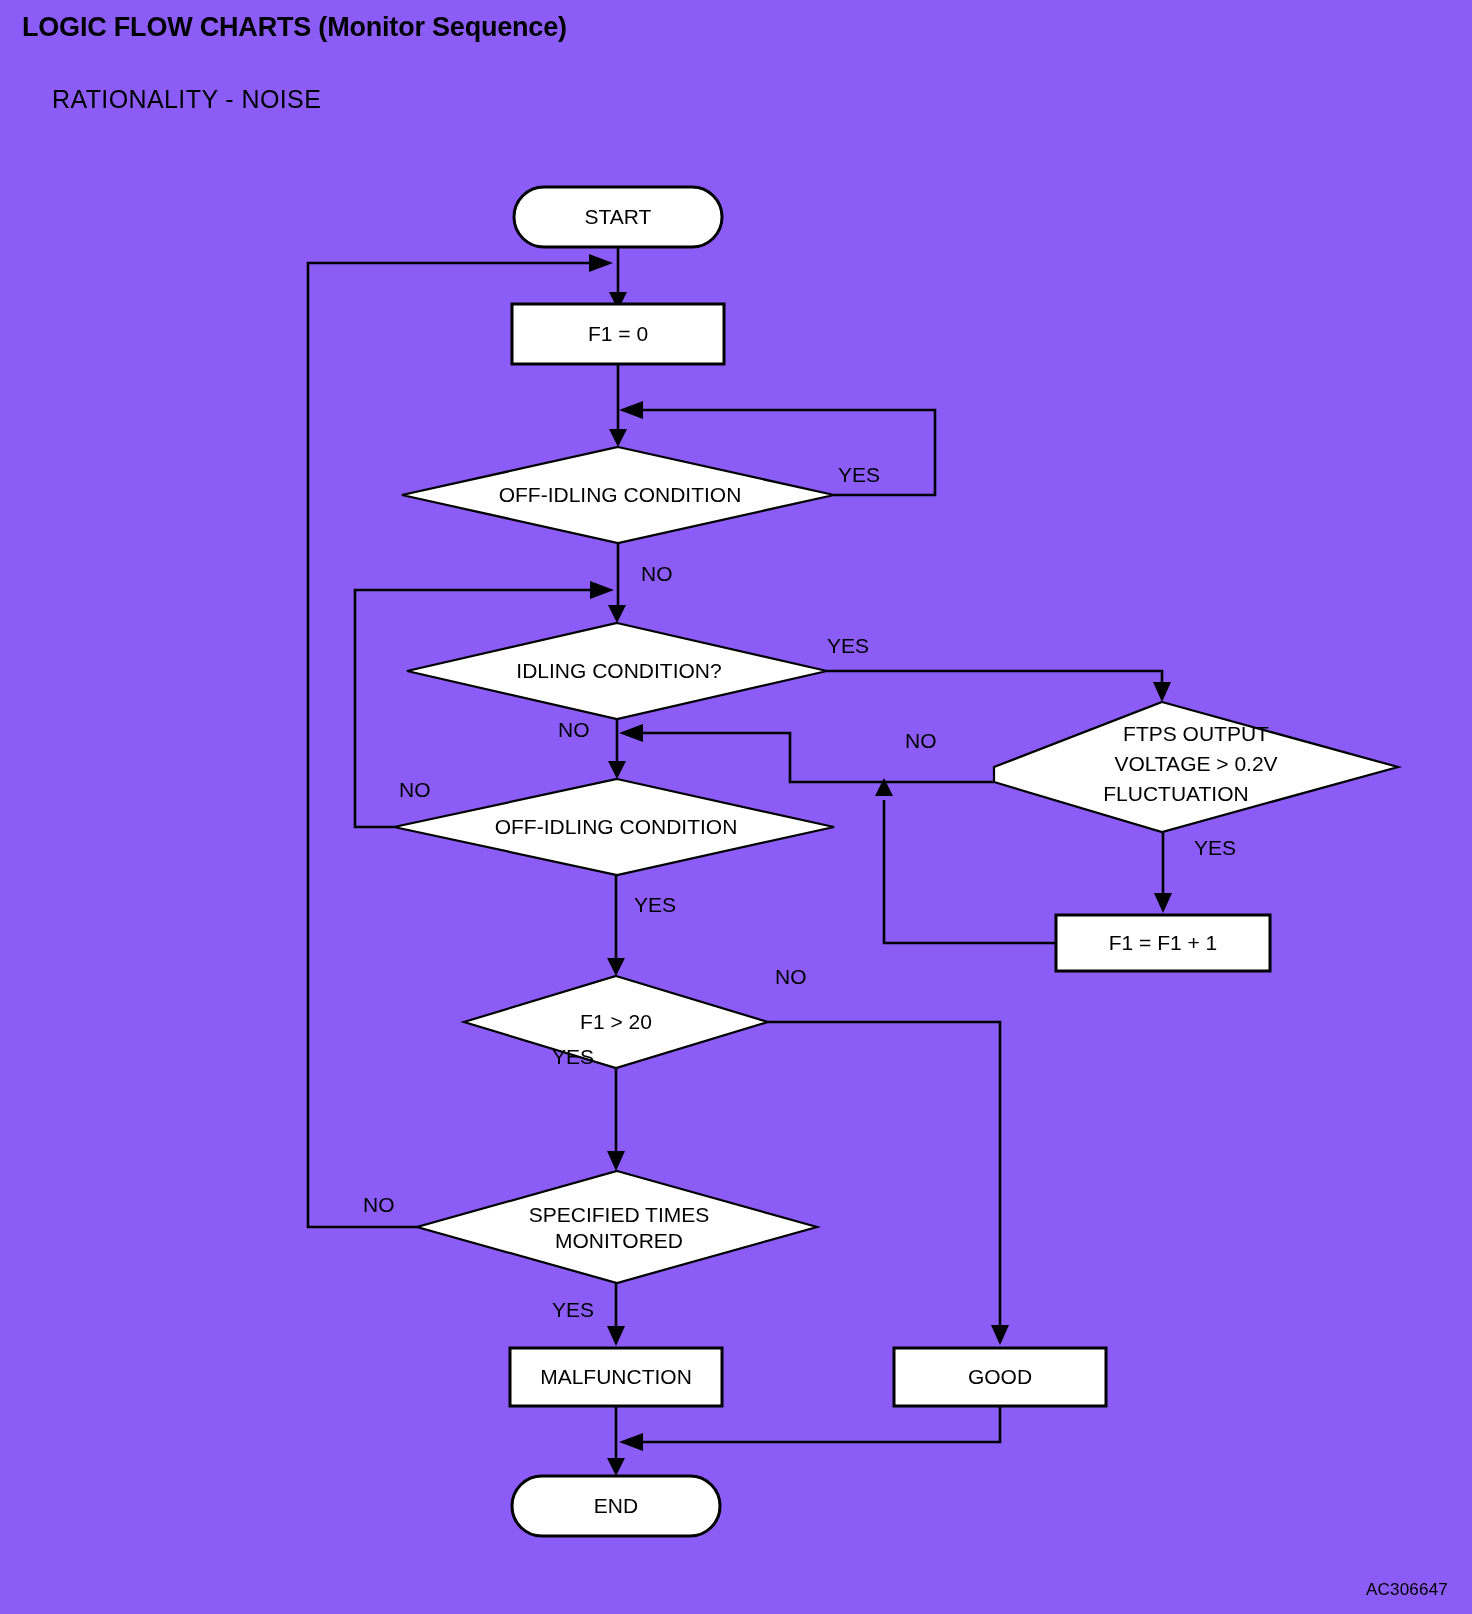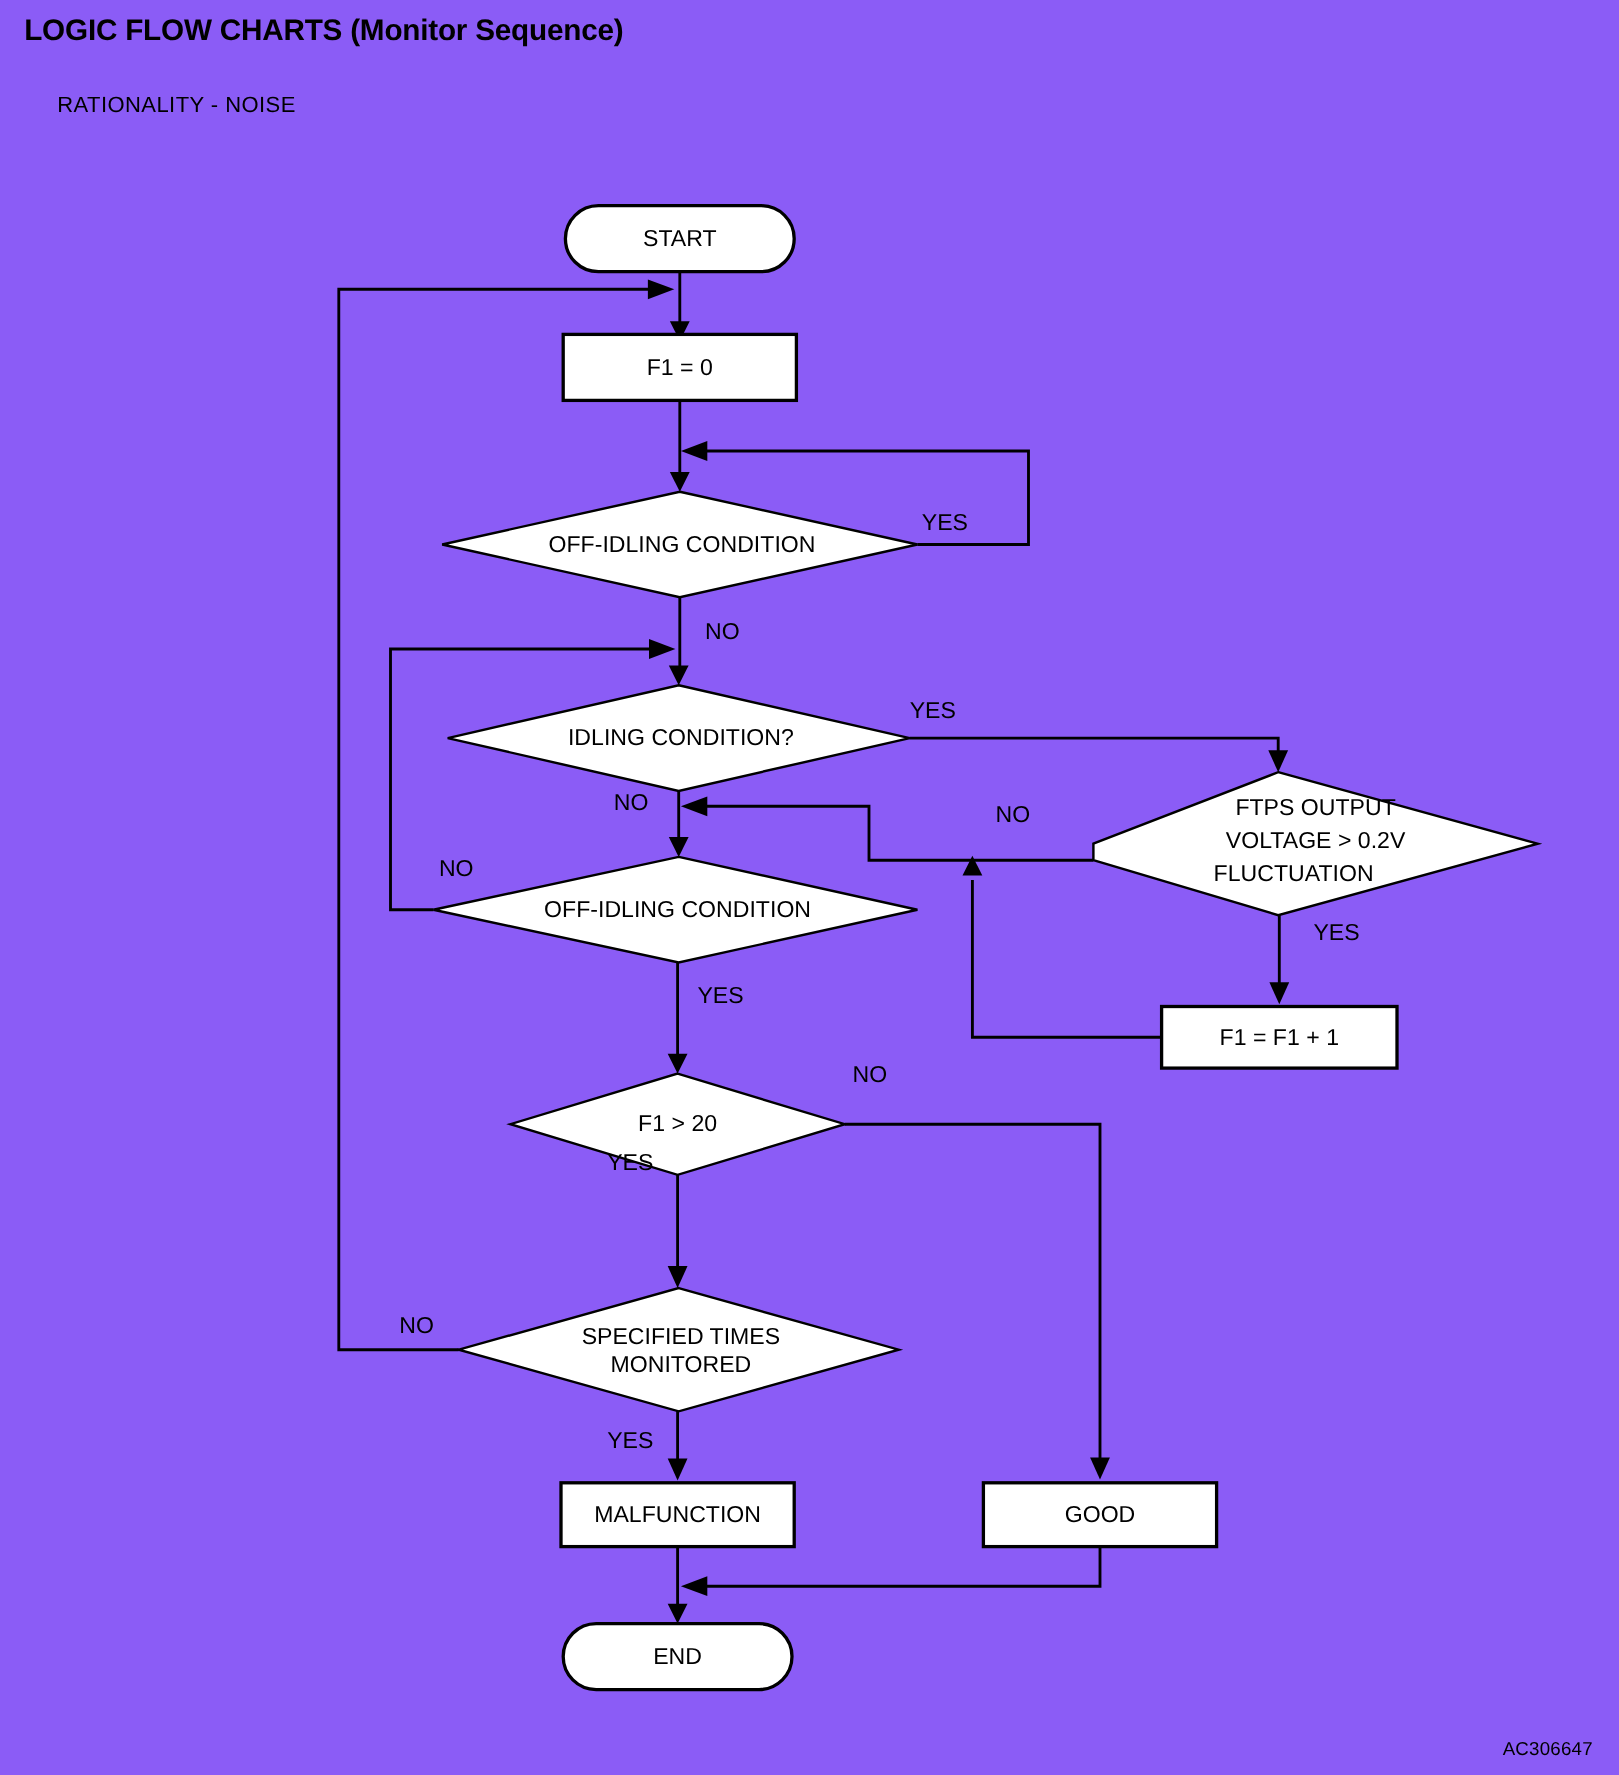--- a/index.html
+++ b/index.html
@@ -24,21 +24,21 @@
     top: 12px;
     font-size: 27px;
     font-weight: bold;
     letter-spacing: -0.2px;
     white-space: nowrap;
   }
   #subtitle {
     position: absolute;
     left: 52px;
     top: 85px;
-    font-size: 20px;
+    font-size: 25px;
     font-weight: normal;
     letter-spacing: 0.4px;
     white-space: nowrap;
   }
   #refcode {
     position: absolute;
     right: 24px;
     bottom: 14px;
     font-size: 17px;
     font-weight: normal;

